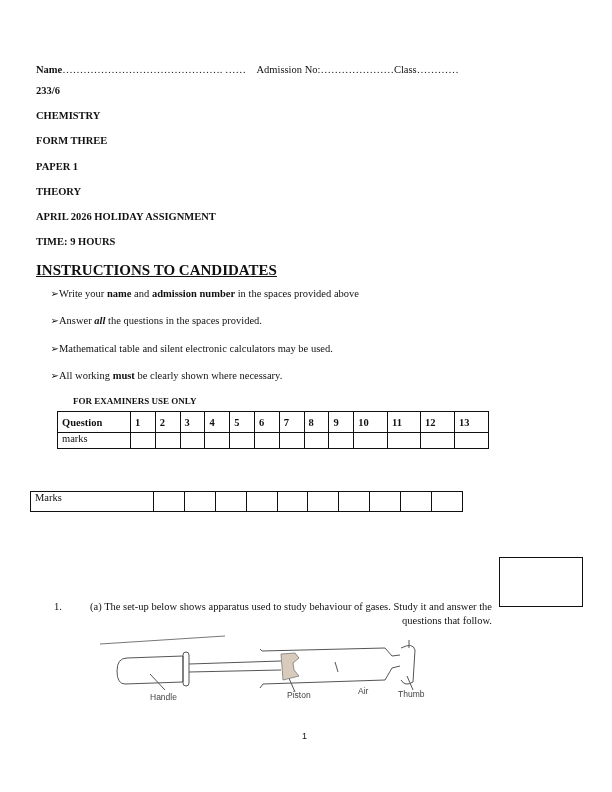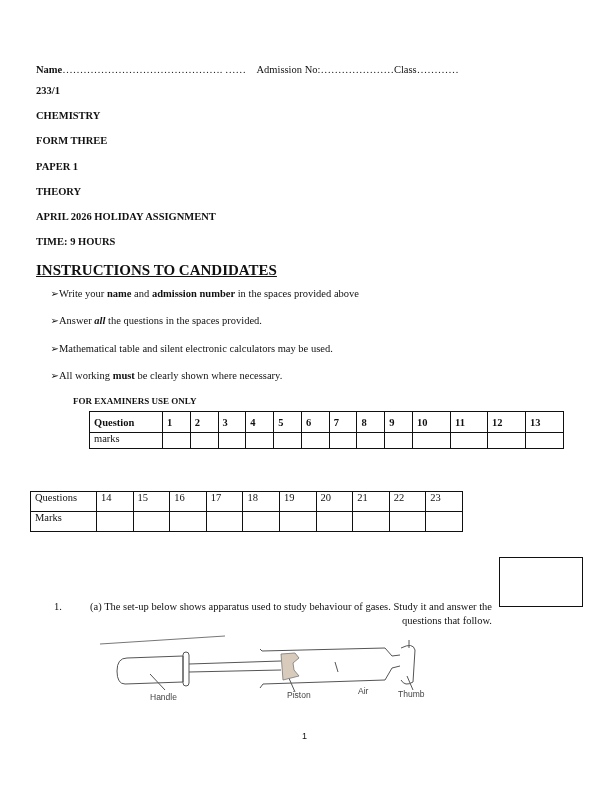--- a/index.html
+++ b/index.html
@@ -8,40 +8,40 @@
   .abs { position:absolute;text-align:right; }
   .hdr { font-size:10.5px; font-weight:bold; left:36px; }
   .topline { left:36px; top:64px; font-size:10.5px; white-space:nowrap; }
   .topline b { font-weight:bold; }
   .instr-title { left:36px; top:262px; font-size:15px; font-weight:bold; text-decoration:underline; }
   .bullet { left:43px; font-size:10.5px; white-space:nowrap; }
   .bullet .arrow { display:inline-block; width:16px; font-size:10px; }
   .exam-title { left:73px; top:396px; font-size:9px; font-weight:bold; }
   table { border-collapse:collapse; position:absolute; }
   td { border:1px solid #111; padding:0 4px; font-size:10.5px; vertical-align:top; }
-  #t1 { left:57px; top:411px; width:475px;margin-left:32px; }
+  #t1 { left:57px; top:411px; width:432px; }
   #t1 tr.r1 td { height:20px; font-weight:bold; vertical-align:middle; }
   #t1 tr.r2 td { height:15px; }
   #t2 { left:30px; top:491px; width:433px; }
   #t2 tr td { height:19px; }
   .box { left:499px; top:557px; width:82px; height:48px; border:1px solid #111; }
   .q1 { left:54px; top:600px; font-size:10.5px; line-height:14px; width:440px; }
   .q1 .num { position:absolute; left:0; }
   .q1 .txt { position:absolute; left:18px; width:420px; }
   .figure { left:95px; top:632px; width:340px; height:75px; }
   .pagenum { left:302px; top:731px; font-size:9px; font-family:"Liberation Sans", sans-serif; }
 </style>
 </head>
 <body>
 
 <div class="abs topline">
   <b>Name</b><span>………………………………………. ……</span>&nbsp;&nbsp;&nbsp;&nbsp;<span>Admission No:</span><span>…………………</span><span>Class</span><span>…………</span>
 </div>
 
-<div class="abs hdr" style="top:85px">233/1</div>
+<div class="abs hdr" style="top:85px">233/6</div>
 <div class="abs hdr" style="top:110px">CHEMISTRY</div>
 <div class="abs hdr" style="top:135px">FORM THREE</div>
 <div class="abs hdr" style="top:161px">PAPER 1</div>
 <div class="abs hdr" style="top:186px">THEORY</div>
 <div class="abs hdr" style="top:211px">APRIL 2026 HOLIDAY ASSIGNMENT</div>
 <div class="abs hdr" style="top:236px">TIME: 9 HOURS</div>
 
 <div class="abs instr-title">INSTRUCTIONS TO CANDIDATES</div>
 
 <div class="abs bullet" style="top:288px">
@@ -91,33 +91,20 @@
         <td></td>
     <td></td>
         <td></td>
     <td></td>
   </tr>
 </tbody>
   </table>
 
 <table id="t2">
   <tbody>
-      <tr>
-    <td style="width:57px">Questions</td>
-    <td>14</td>
-    <td>15</td>
-    <td>16</td>
-    <td>17</td>
-    <td>18</td>
-    <td>19</td>
-    <td>20</td>
-    <td>21</td>
-    <td>22</td>
-    <td>23</td>
-  </tr>
   <tr>
     <td>Marks</td>
     <td></td>
         <td></td>
     <td></td>
         <td></td>
     <td></td>
         <td></td>
     <td></td>
         <td></td>

